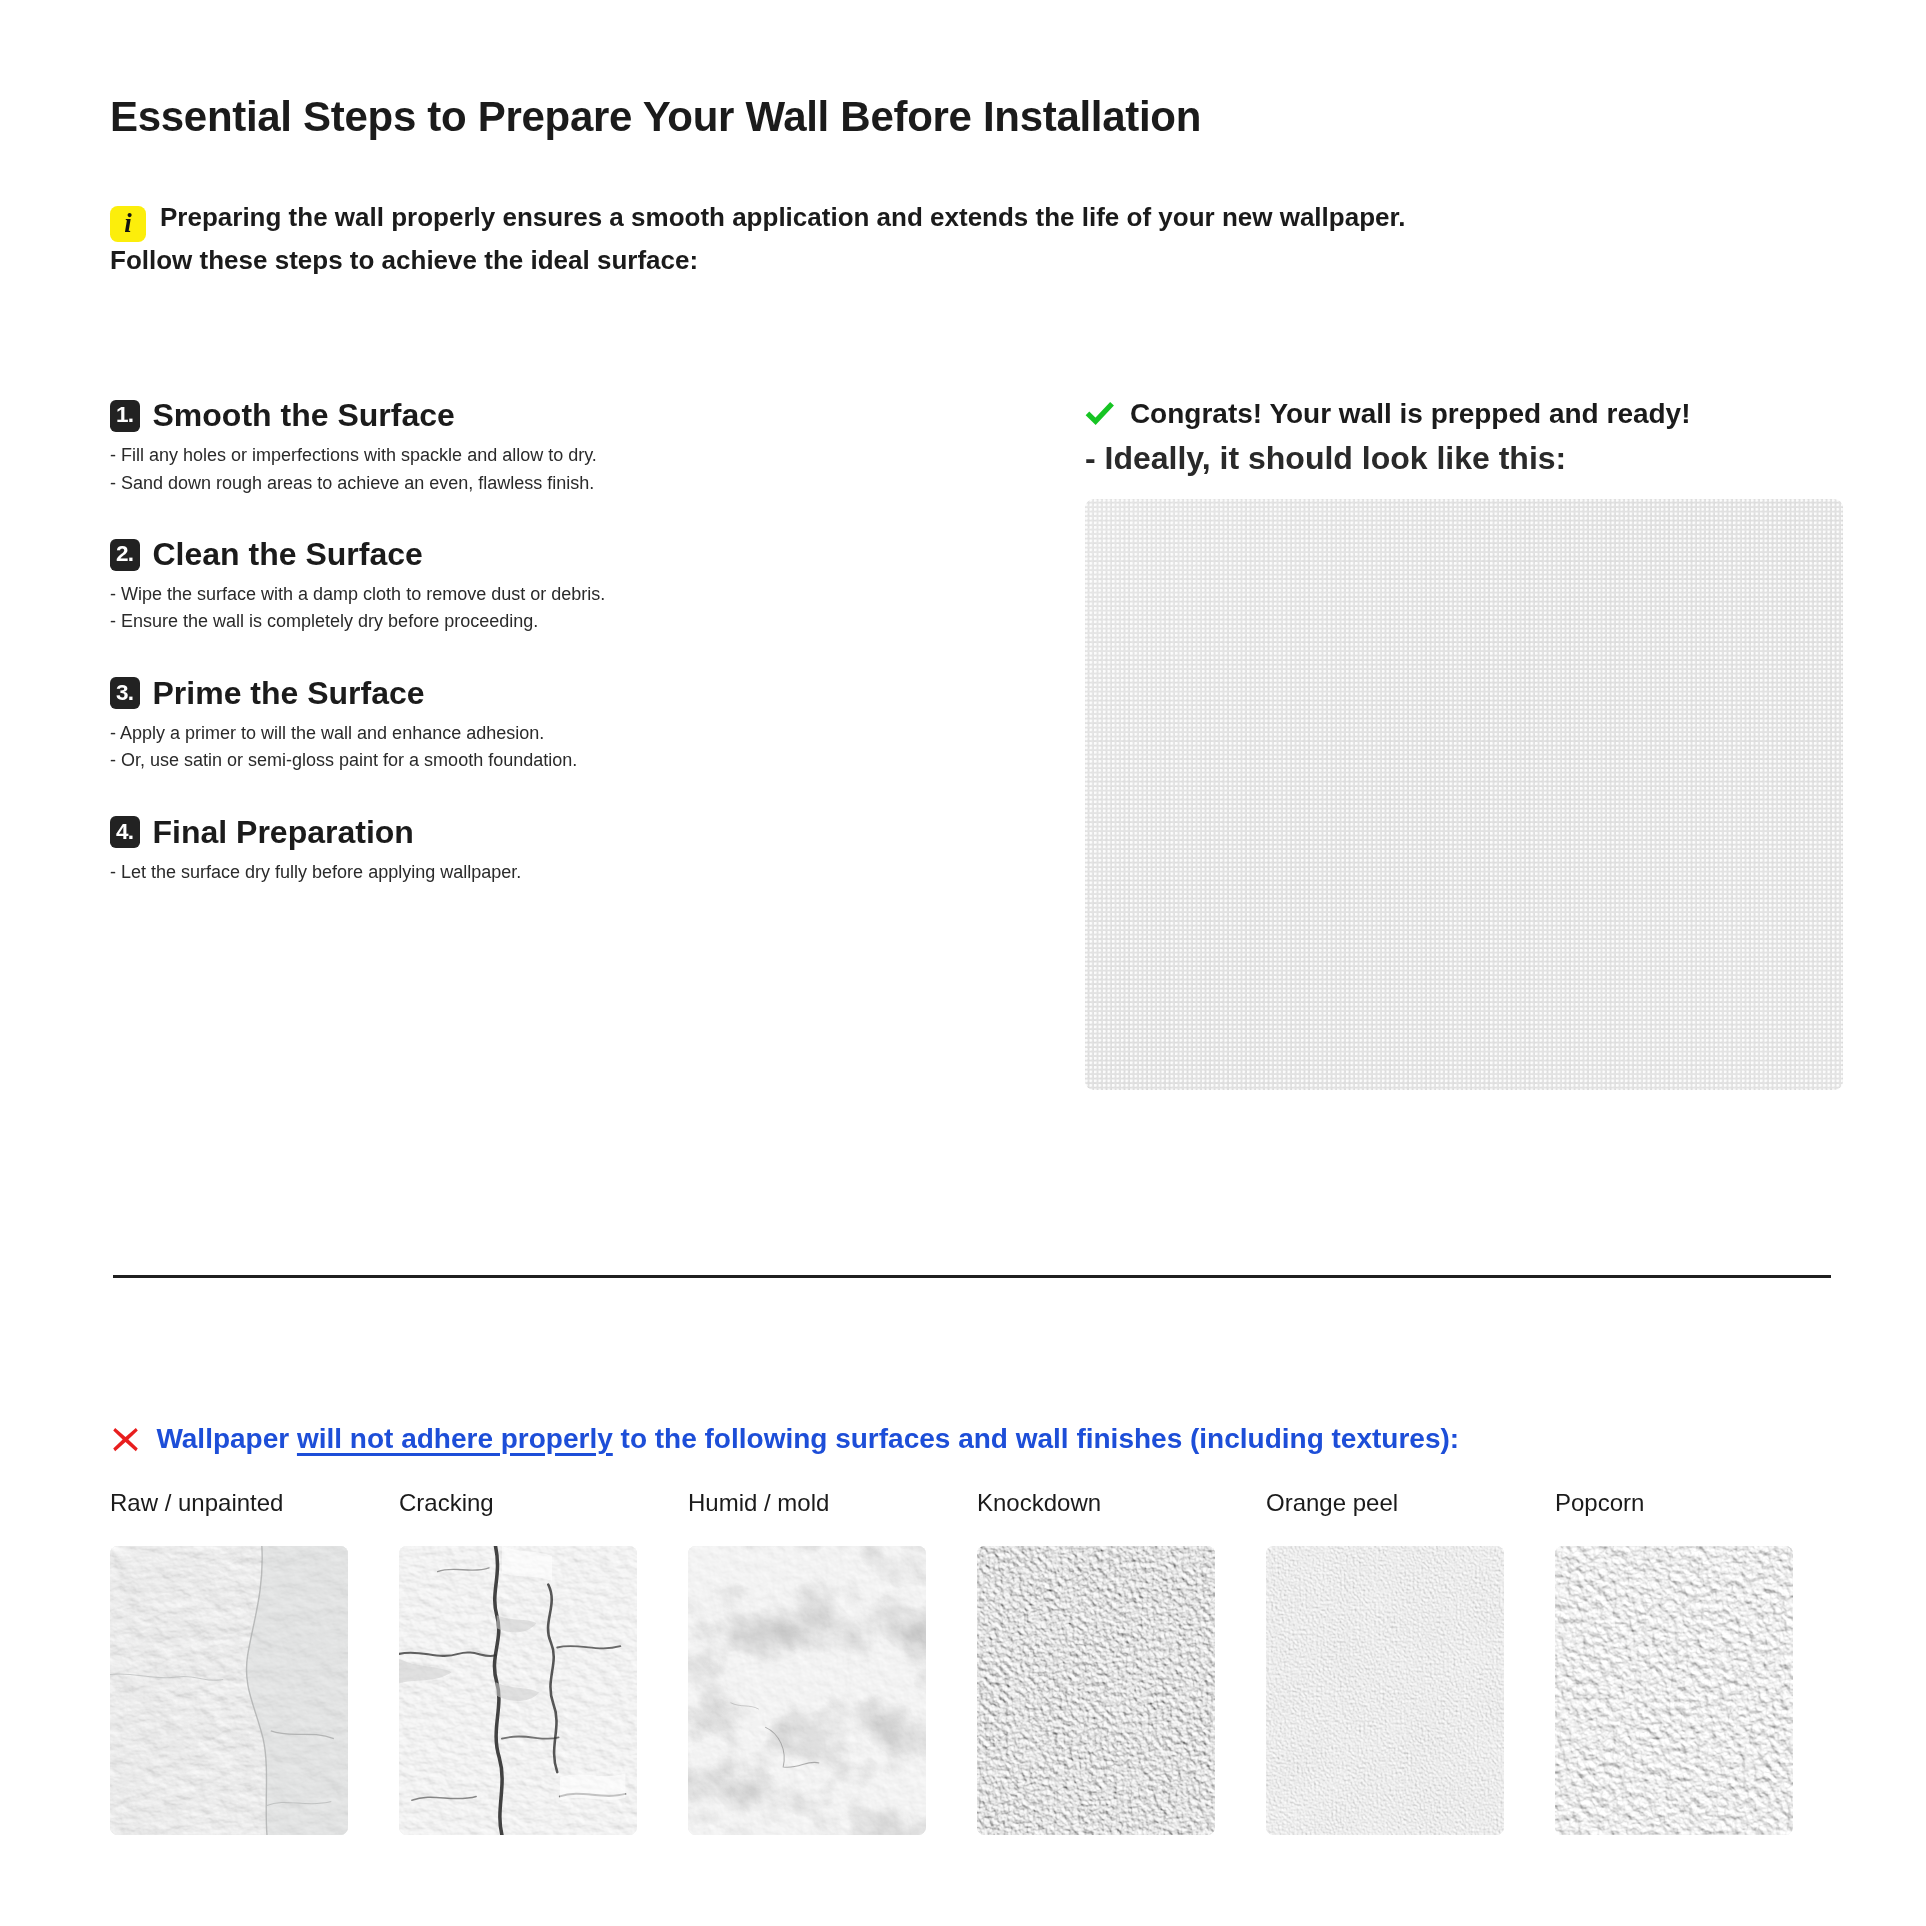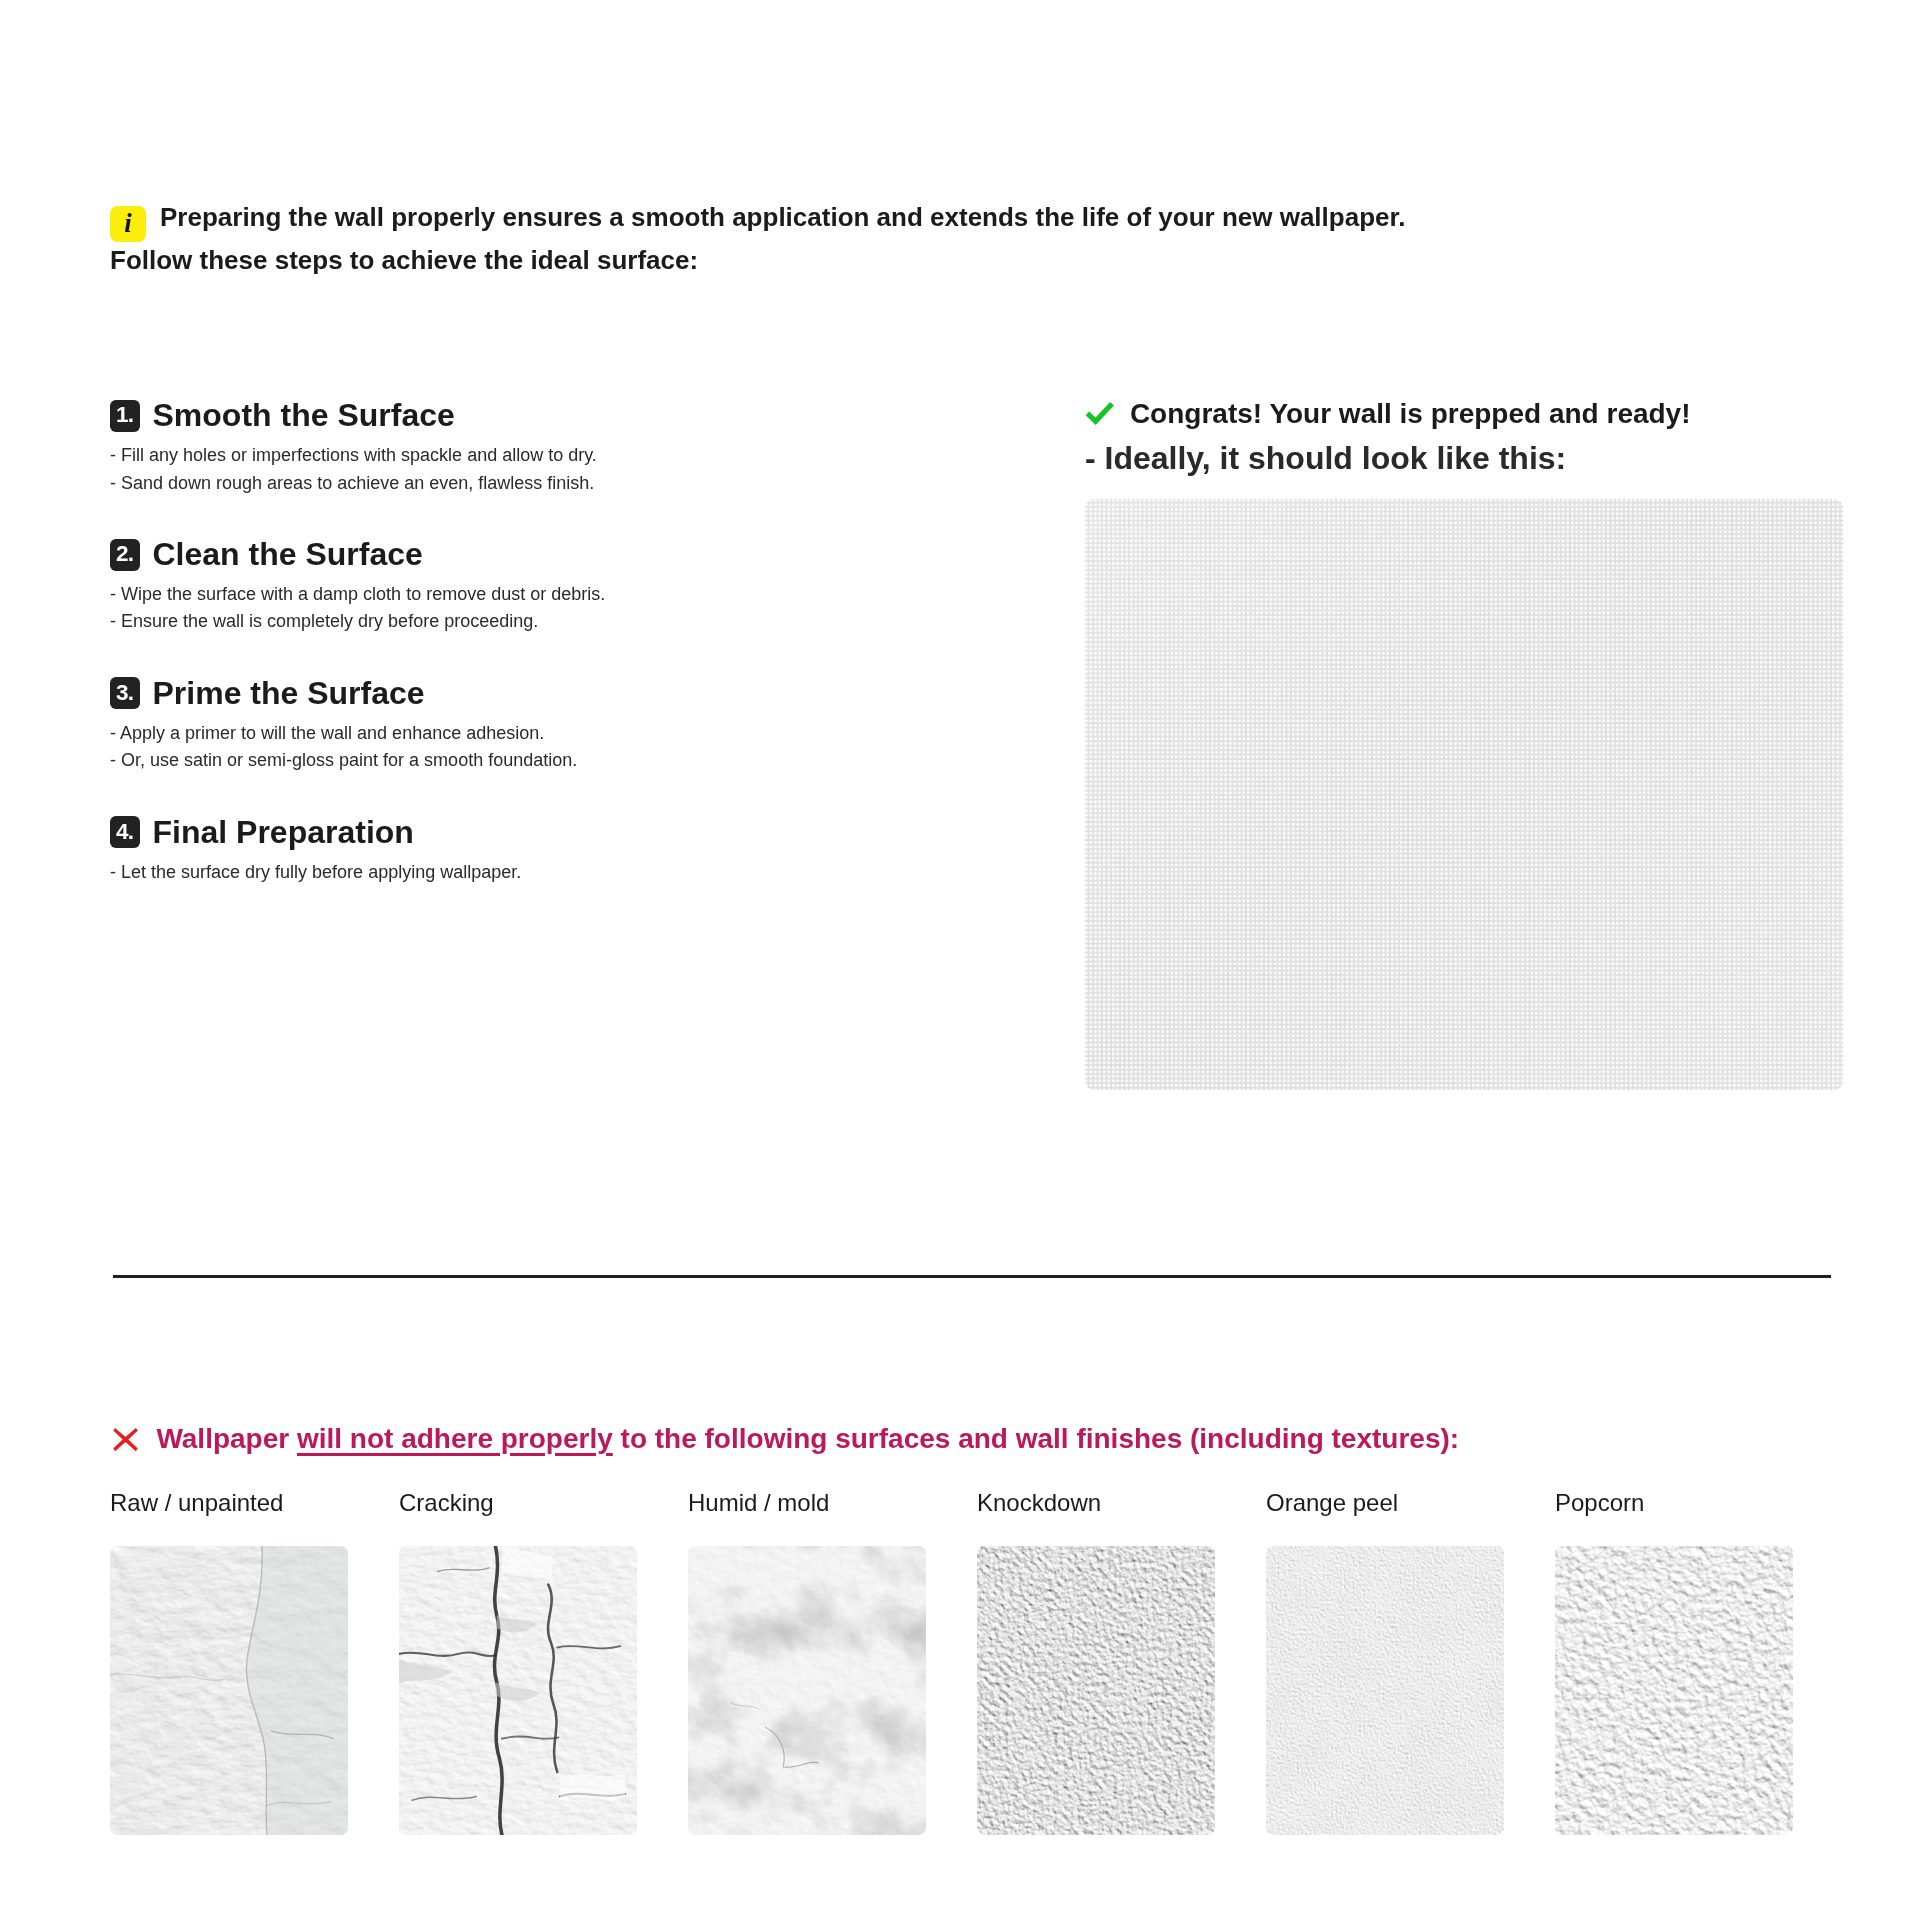--- a/index.html
+++ b/index.html
@@ -73,21 +73,21 @@
     position:absolute;left:113px;top:1275px;width:1718px;height:3.2px;
     background:#1f1f1f;
   }
 
   
   .warn{
     position:absolute;left:110px;top:1423px;width:1734px;
     display:flex;align-items:center;gap:15.4px;
   }
   .x-icon{width:31px;height:31px;flex:0 0 auto;display:block;}
-  .warn-text{font-size:28px;font-weight:700;color:#be185d;white-space:nowrap;}
+  .warn-text{font-size:28px;font-weight:700;color:#1d4ed8;white-space:nowrap;}
   .warn-text u{text-decoration:underline;text-underline-offset:4.5px;text-decoration-thickness:2.6px;}
 
   
   .thumbs{
     position:absolute;left:110px;top:1490px;width:1734px;
     display:flex;gap:0;
   }
   .thumb-cell{width:289px;box-sizing:border-box;padding-right:0;}
   .thumb-cap{
     font-size:24px;font-weight:400;color:#1b1b1b;line-height:1.1;
@@ -97,20 +97,21 @@
     width:238px;height:289px;border-radius:7.7px;overflow:hidden;
     background:#f2f2f2;position:relative;
   }
   .thumb-img svg{display:block;width:100%;height:100%;}
 </style>
 </head>
 <body>
 
 <div class="page">
 
+  <div class="title">Essential Steps to Prepare Your Wall Before Installation</div>
 
   <div class="intro">
     <span class="info-badge">i</span><span>Preparing the wall properly ensures a smooth application and extends the life of your new wallpaper.</span><br>
     <span>Follow these steps to achieve the ideal surface:</span>
   </div>
 
   <div class="col-left">
 
     <div class="step">
       <div class="step-head">

